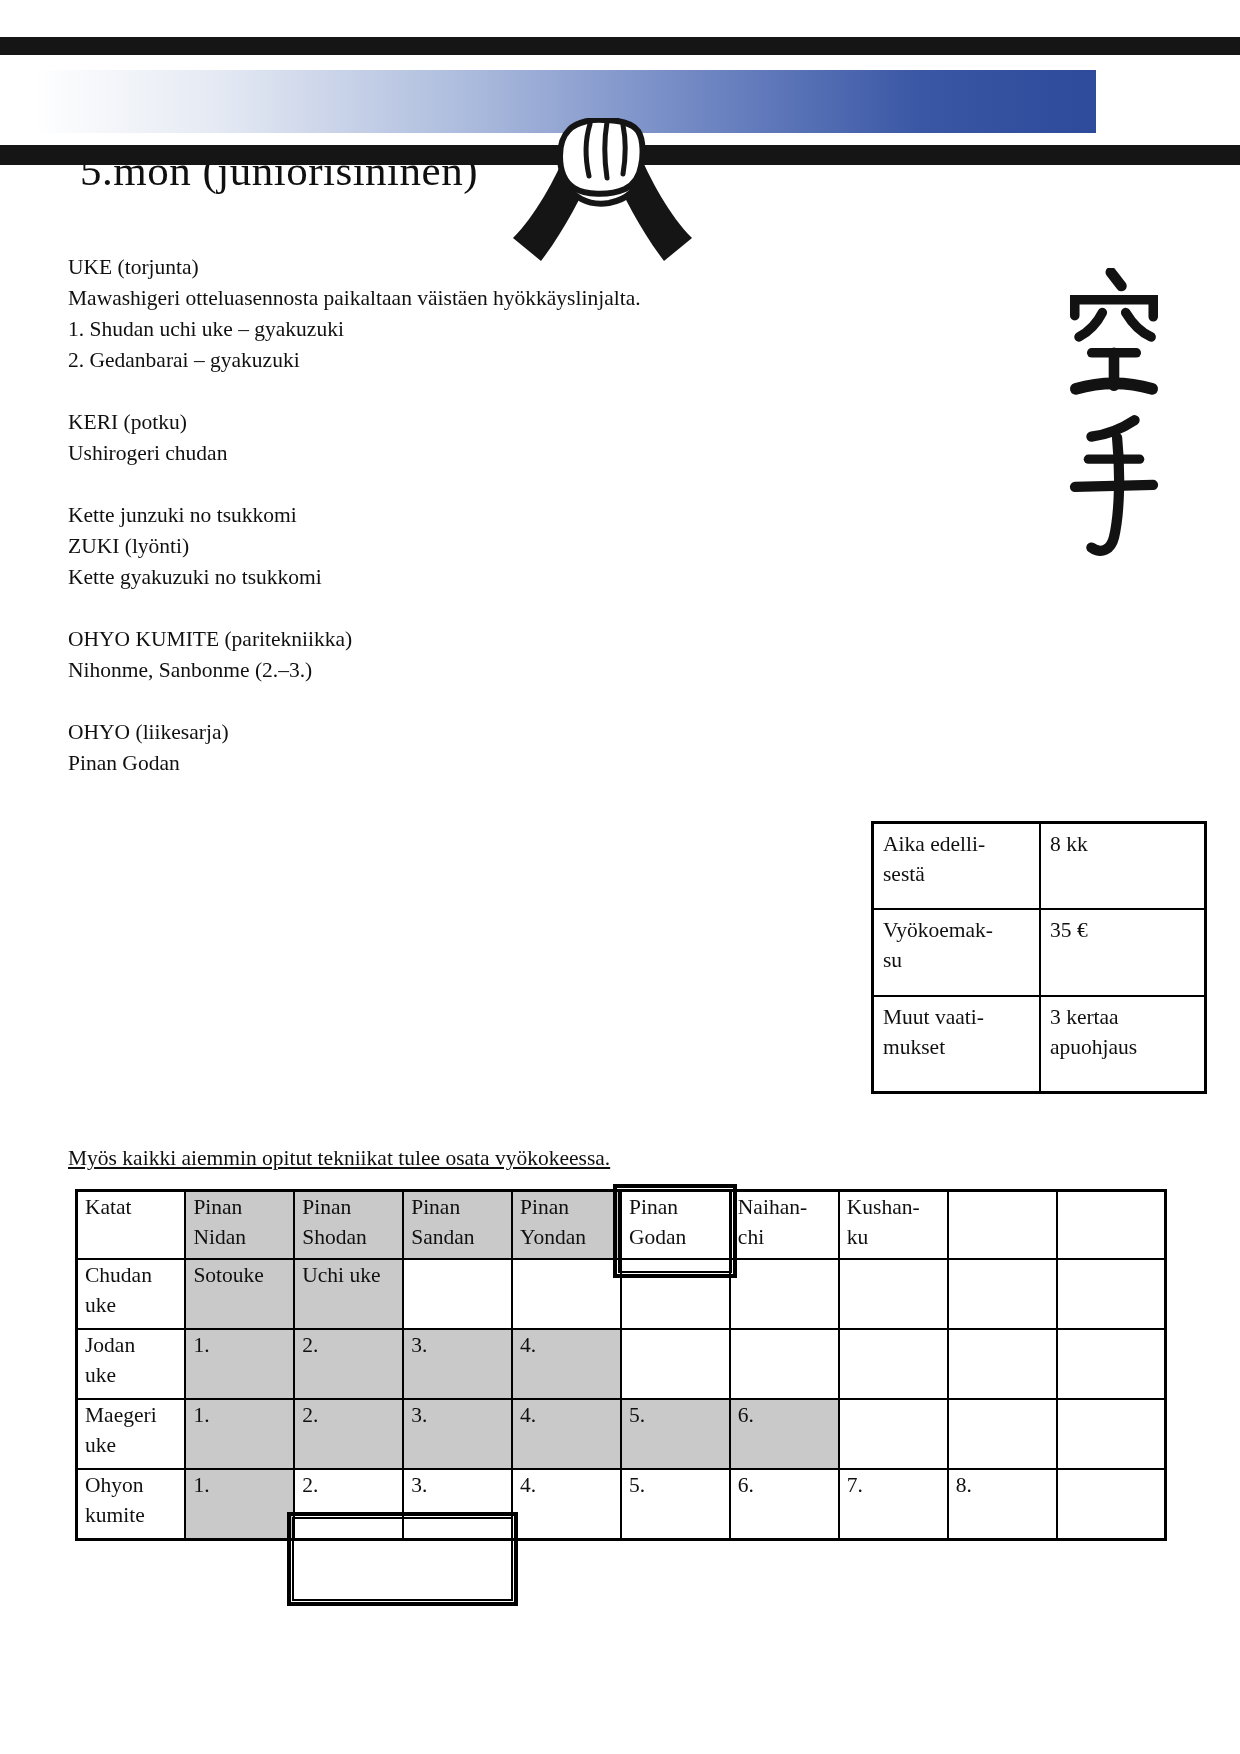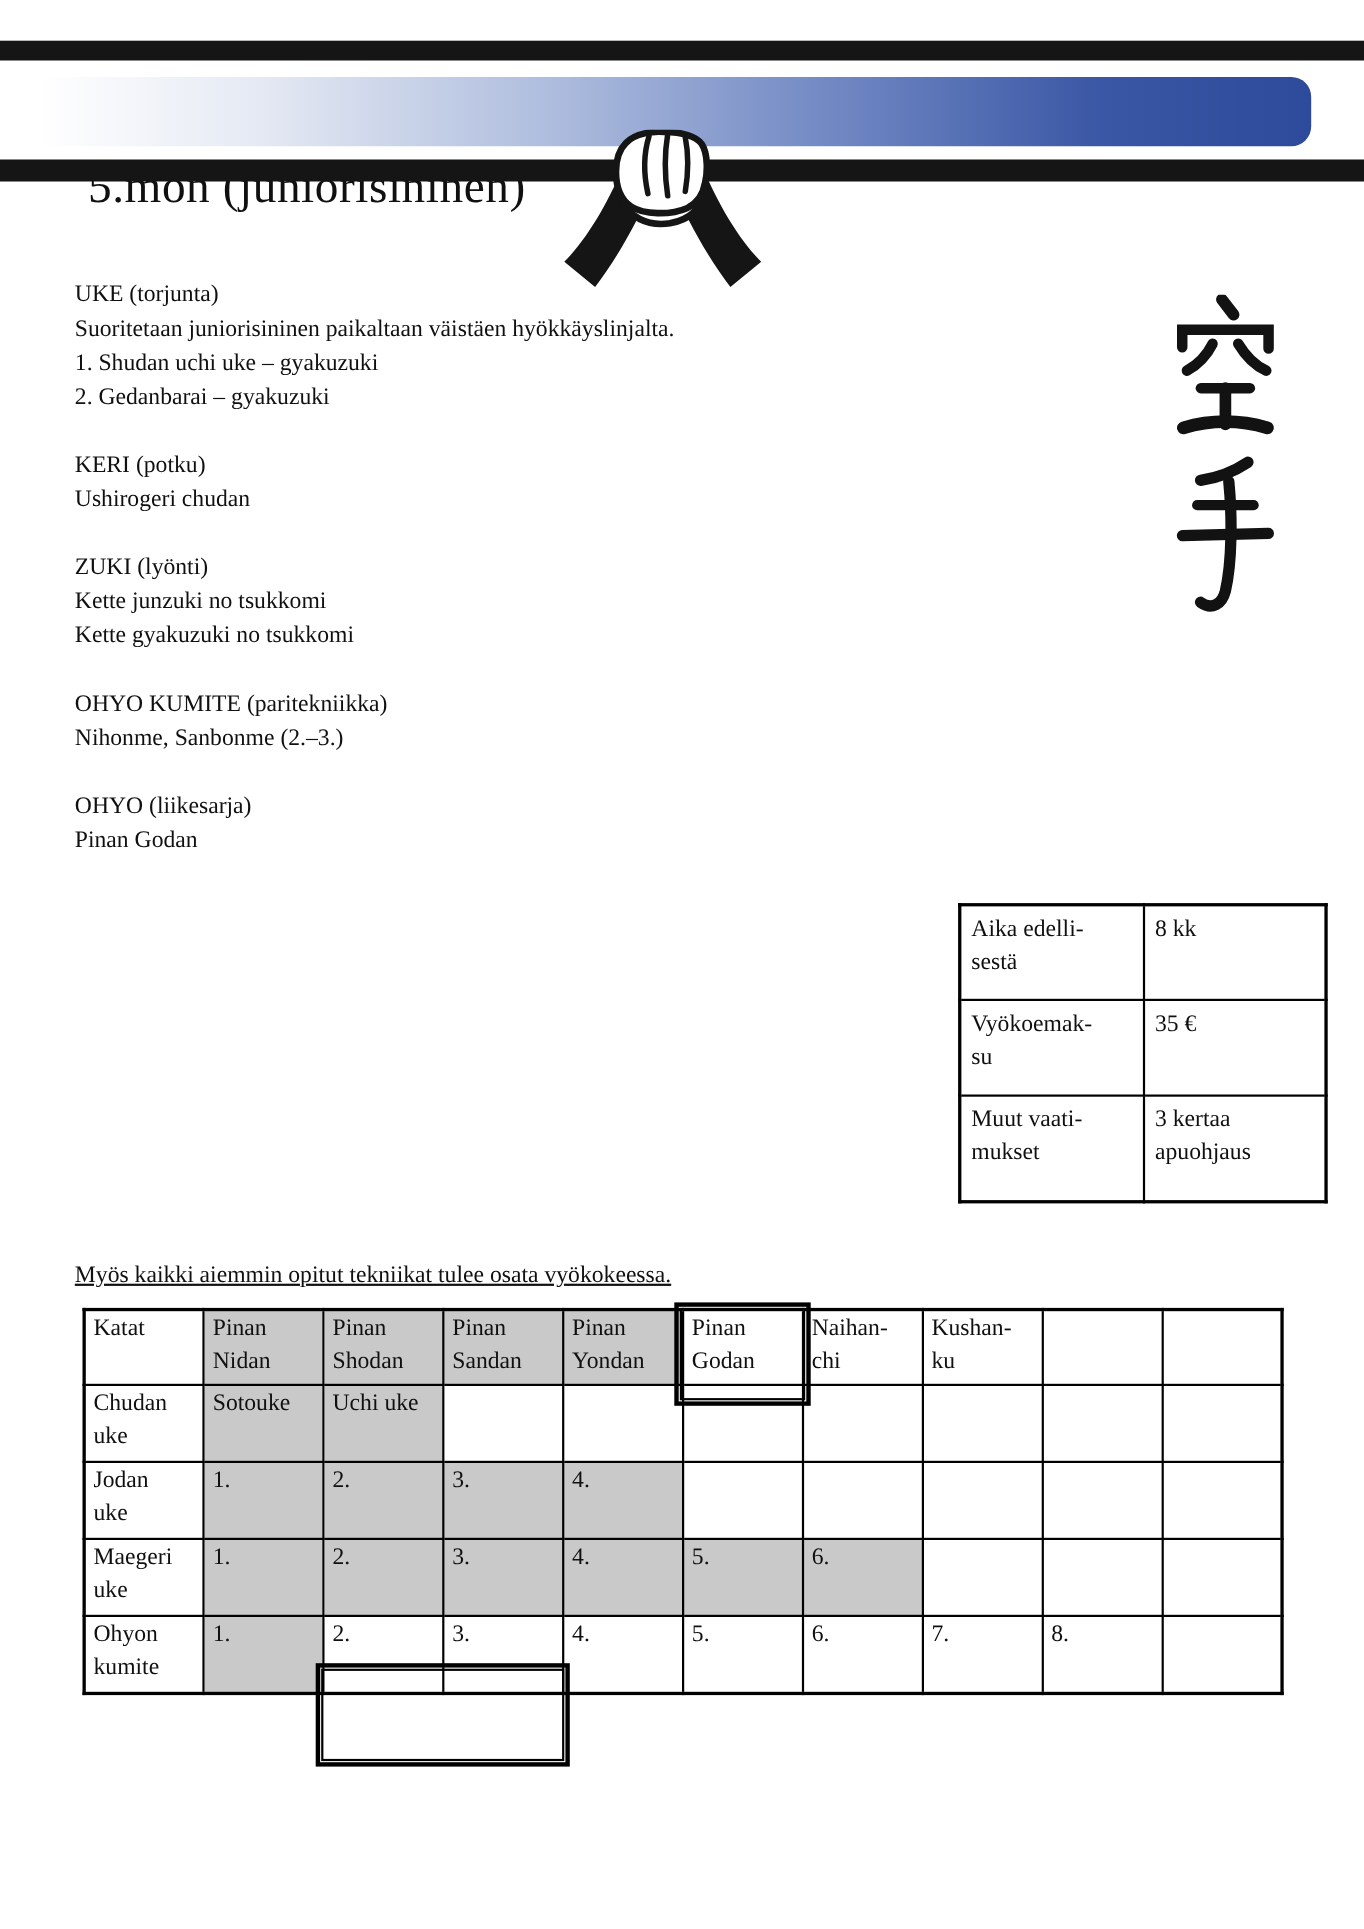--- a/index.html
+++ b/index.html
@@ -1,22 +1,22 @@
 <!DOCTYPE html>
 <html><head>
 <meta charset="utf-8">
 <style>
   html,body{margin:0;padding:0;background:#fff;}
   .page{position:relative;width:1240px;height:1754px;background:#ffffff;
         font-family:"Liberation Serif",serif;color:#101010;overflow:hidden;}
   .bar{position:absolute;left:0;width:1240px;background:#151515;}
   .bar-top{top:37px;height:18px;}
   .bar-mid{top:145px;height:20px;}
-  .band{position:absolute;left:0;top:70px;width:1192px;height:63px;
-        background:linear-gradient(90deg,#ffffff 3%,#e4e9f3 20%,#aebdde 42%,#7289c4 63%,#3a57a5 84%,#2d4a9b 100%);border-radius:18px;}
+  .band{position:absolute;left:0;top:70px;width:1096px;height:63px;
+        background:linear-gradient(90deg,#ffffff 3%,#e4e9f3 20%,#aebdde 42%,#7289c4 63%,#3a57a5 84%,#2d4a9b 100%);}
   .title{position:absolute;left:80px;top:70px;height:63px;line-height:62px;
          font-size:43px;letter-spacing:.5px;white-space:nowrap;}
   .belt-illustration{position:absolute;left:505px;top:118px;width:195px;height:148px;}
   .kanji{position:absolute;}
   .kanji-kara{left:1056px;top:268px;width:116px;height:140px;}
   .kanji-te{left:1058px;top:412px;width:112px;height:154px;}
   .content{position:absolute;left:68px;top:252px;font-size:21.5px;line-height:31px;white-space:nowrap;}
   .section{margin:0 0 31px 0;}
   .ln{height:31px;}
   .info-table{position:absolute;left:871px;top:821px;border-collapse:collapse;
@@ -78,31 +78,31 @@
       <path d="M70,8 C58,16 43,22 28,24" stroke-width="10"></path>
       <path d="M25,46 L75,46" stroke-width="9"></path>
       <path d="M12,73 L88,71" stroke-width="10"></path>
       <path d="M53,25 C56,55 56,96 50,122 C47,134 38,139 28,132" stroke-width="10"></path>
     </svg>
   </div>
 
   <div class="content">
     <div class="section">
       <div class="ln">UKE (torjunta)</div>
-      <div class="ln">Suoritetaan juniorisininen paikaltaan väistäen hyökkäyslinjalta.</div>
+      <div class="ln">Mawashigeri otteluasennosta paikaltaan väistäen hyökkäyslinjalta.</div>
       <div class="ln">1. Shudan uchi uke – gyakuzuki</div>
       <div class="ln">2. Gedanbarai – gyakuzuki</div>
     </div>
     <div class="section">
       <div class="ln">KERI (potku)</div>
       <div class="ln">Ushirogeri chudan</div>
     </div>
     <div class="section">
+      <div class="ln">Kette junzuki no tsukkomi</div>
       <div class="ln">ZUKI (lyönti)</div>
-      <div class="ln">Kette junzuki no tsukkomi</div>
       <div class="ln">Kette gyakuzuki no tsukkomi</div>
     </div>
     <div class="section">
       <div class="ln">OHYO KUMITE (paritekniikka)</div>
       <div class="ln">Nihonme, Sanbonme (2.–3.)</div>
     </div>
     <div class="section">
       <div class="ln">OHYO (liikesarja)</div>
       <div class="ln">Pinan Godan</div>
     </div>

